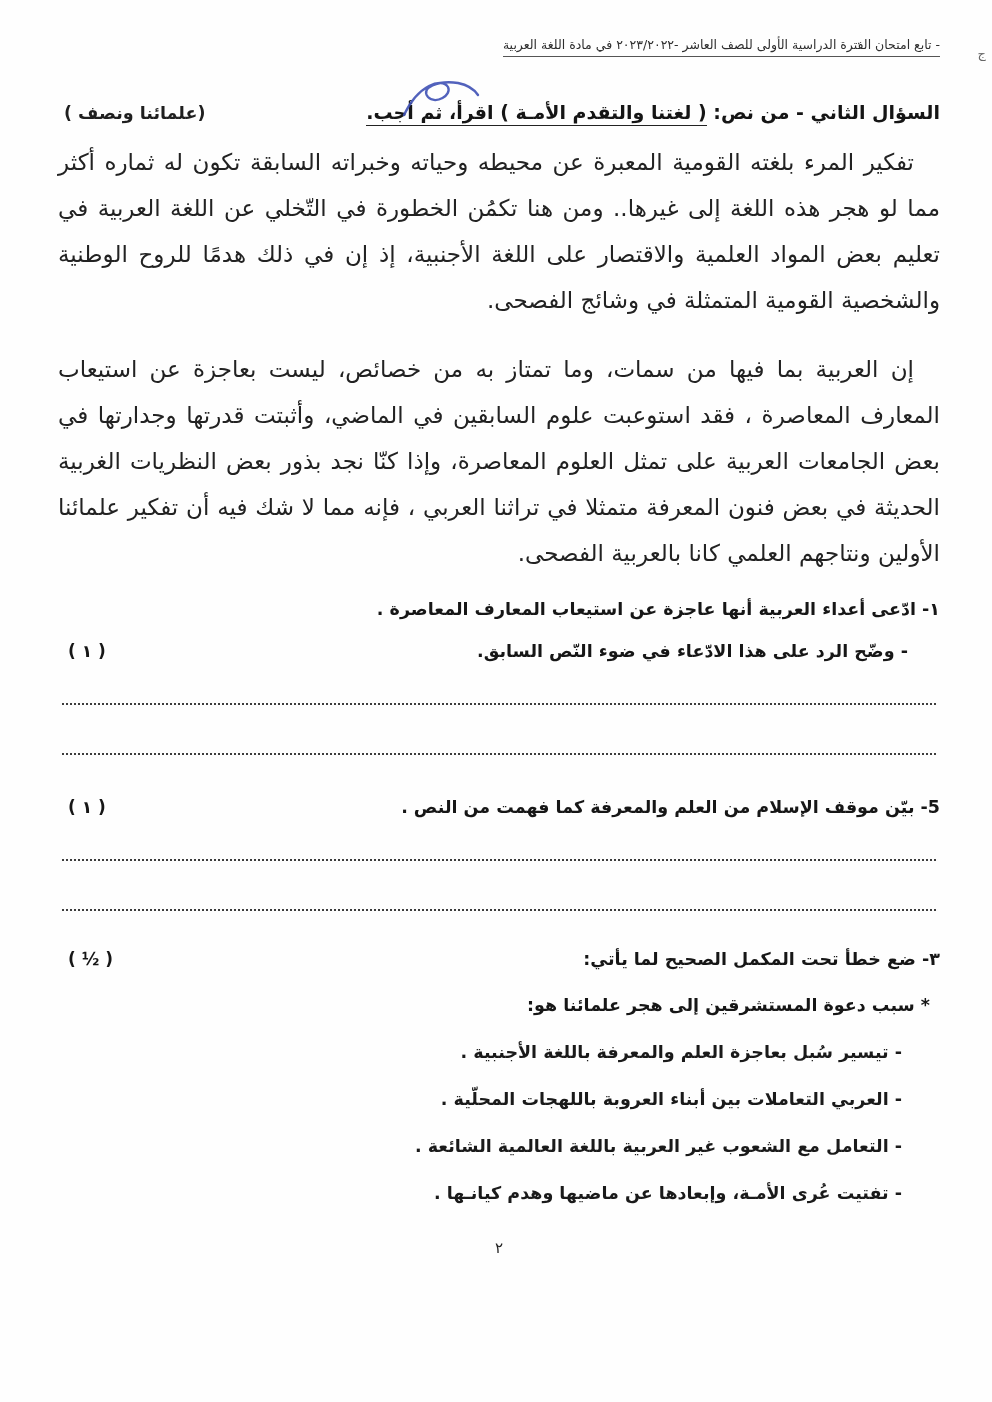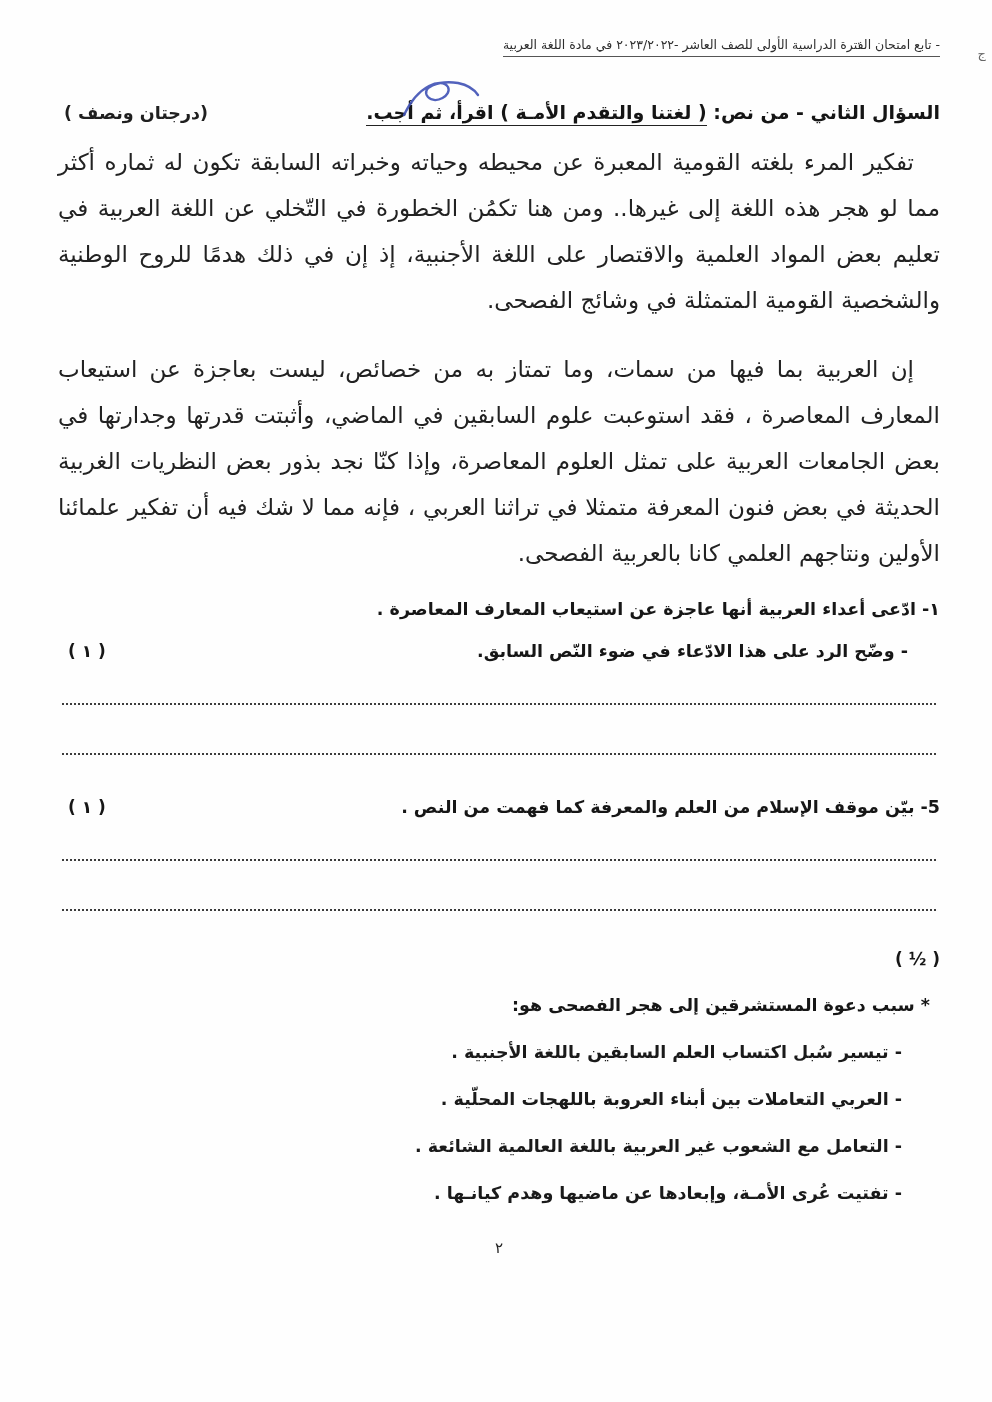--- a/index.html
+++ b/index.html
@@ -55,21 +55,21 @@
 
     <div class="header-row">
       <span class="header-text">- تابع امتحان الفترة الدراسية الأولى للصف العاشر -٢٠٢٣/٢٠٢٢ في مادة اللغة العربية</span>
       <span class="header-dot">٠</span>
     </div>
 
     <div class="title-row">
       <div class="title-text">
         <span>السؤال الثاني - من نص: </span><span class="title-underlined">( لغتنا والتقدم الأمـة ) اقرأ، ثم أجب.</span>
       </div>
-      <span class="title-marks">(درجتان ونصف )</span>
+      <span class="title-marks">(علمائنا ونصف )</span>
       <svg class="pen-scribble" width="84" height="52" viewBox="0 0 84 52">
         <path d="M6 44 C 20 14, 44 6, 50 16 C 54 24, 38 34, 30 26 C 22 17, 40 9, 60 12 C 70 14, 76 18, 80 24" fill="none" stroke="#3f51b5" stroke-width="2.4" stroke-linecap="round" opacity="0.9"></path>
       </svg>
     </div>
 
     <p class="passage">تفكير المرء بلغته القومية المعبرة عن محيطه وحياته وخبراته السابقة تكون له ثماره أكثر مما لو هجر هذه اللغة إلى غيرها.. ومن هنا تكمُن الخطورة في التّخلي عن اللغة العربية في تعليم بعض المواد العلمية والاقتصار على اللغة الأجنبية، إذ إن في ذلك هدمًا للروح الوطنية والشخصية القومية المتمثلة في وشائج الفصحى.</p>
     <p class="passage second">إن العربية بما فيها من سمات، وما تمتاز به من خصائص، ليست بعاجزة عن استيعاب المعارف المعاصرة ، فقد استوعبت علوم السابقين في الماضي، وأثبتت قدرتها وجدارتها في بعض الجامعات العربية على تمثل العلوم المعاصرة، وإذا كنّا نجد بذور بعض النظريات الغربية الحديثة في بعض فنون المعرفة متمثلا في تراثنا العربي ، فإنه مما لا شك فيه أن تفكير علمائنا الأولين ونتاجهم العلمي كانا بالعربية الفصحى.</p>
 
     <div class="q-statement">١- ادّعى أعداء العربية أنها عاجزة عن استيعاب المعارف المعاصرة .</div>
 
@@ -83,26 +83,27 @@
 
     <div class="q-row q2-row">
       <span class="q-prompt">5- بيّن موقف الإسلام من العلم والمعرفة كما فهمت من النص  .</span>
       <span class="q-marks">( ١ )</span>
     </div>
 
     <div class="dots gap-lg"></div>
     <div class="dots gap-md"></div>
 
     <div class="q-row q3-row">
+      <span class="q-prompt">٣- ضع خطأ تحت المكمل الصحيح لما يأتي:</span>
       <span class="q-marks">( ½ )</span>
     </div>
 
-    <div class="stem">* سبب دعوة المستشرقين إلى هجر الفصحى هو:</div>
+    <div class="stem">* سبب دعوة المستشرقين إلى هجر علمائنا هو:</div>
 
-    <div class="option">- تيسير سُبل اكتساب العلم السابقين باللغة الأجنبية .</div>
+    <div class="option">- تيسير سُبل بعاجزة العلم والمعرفة باللغة الأجنبية .</div>
     <div class="option">- العربي التعاملات بين أبناء العروبة باللهجات المحلّية .</div>
     <div class="option">-  التعامل مع الشعوب غير العربية باللغة العالمية الشائعة .</div>
     <div class="option">- تفتيت عُرى الأمـة، وإبعادها عن ماضيها وهدم كيانـها .</div>
 
     <div class="page-number">٢</div>
 
   </div>
 </div>
 
 </body></html>

